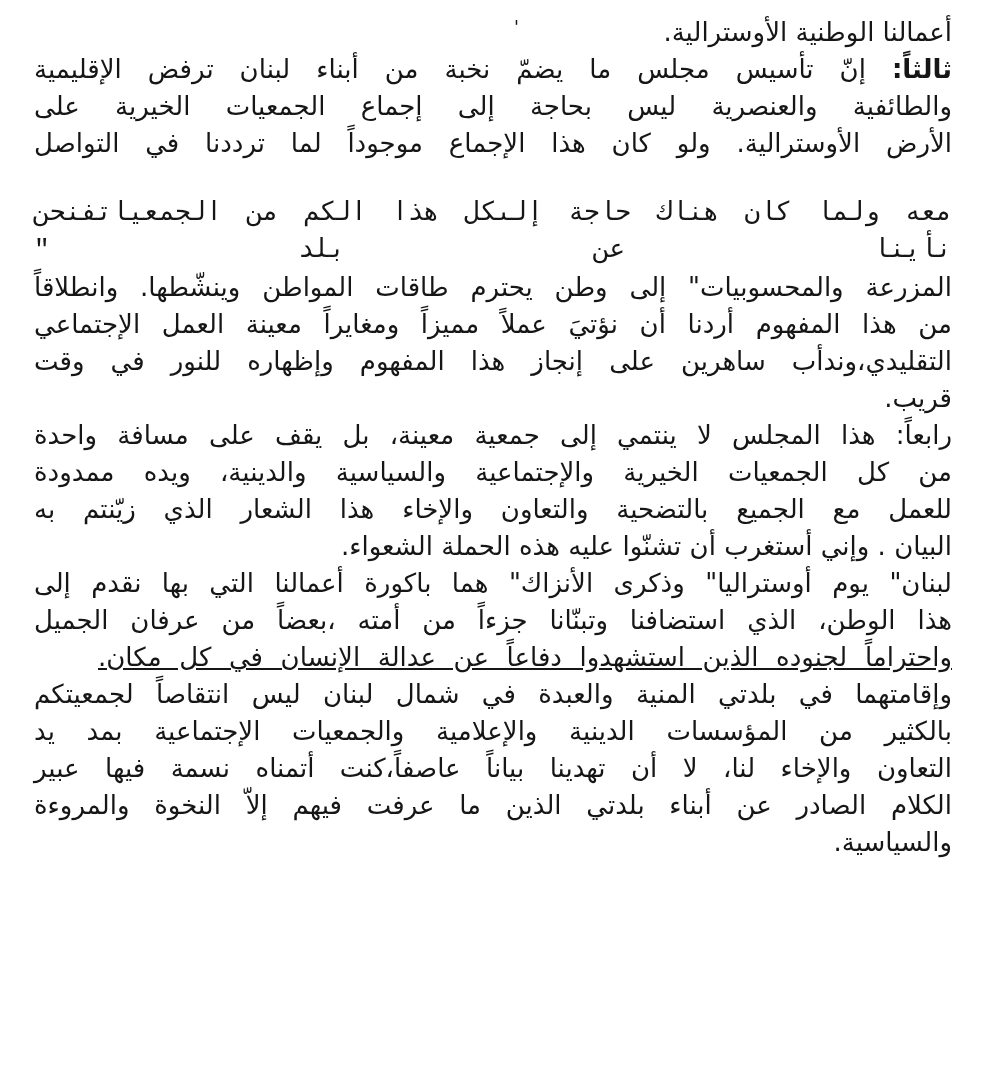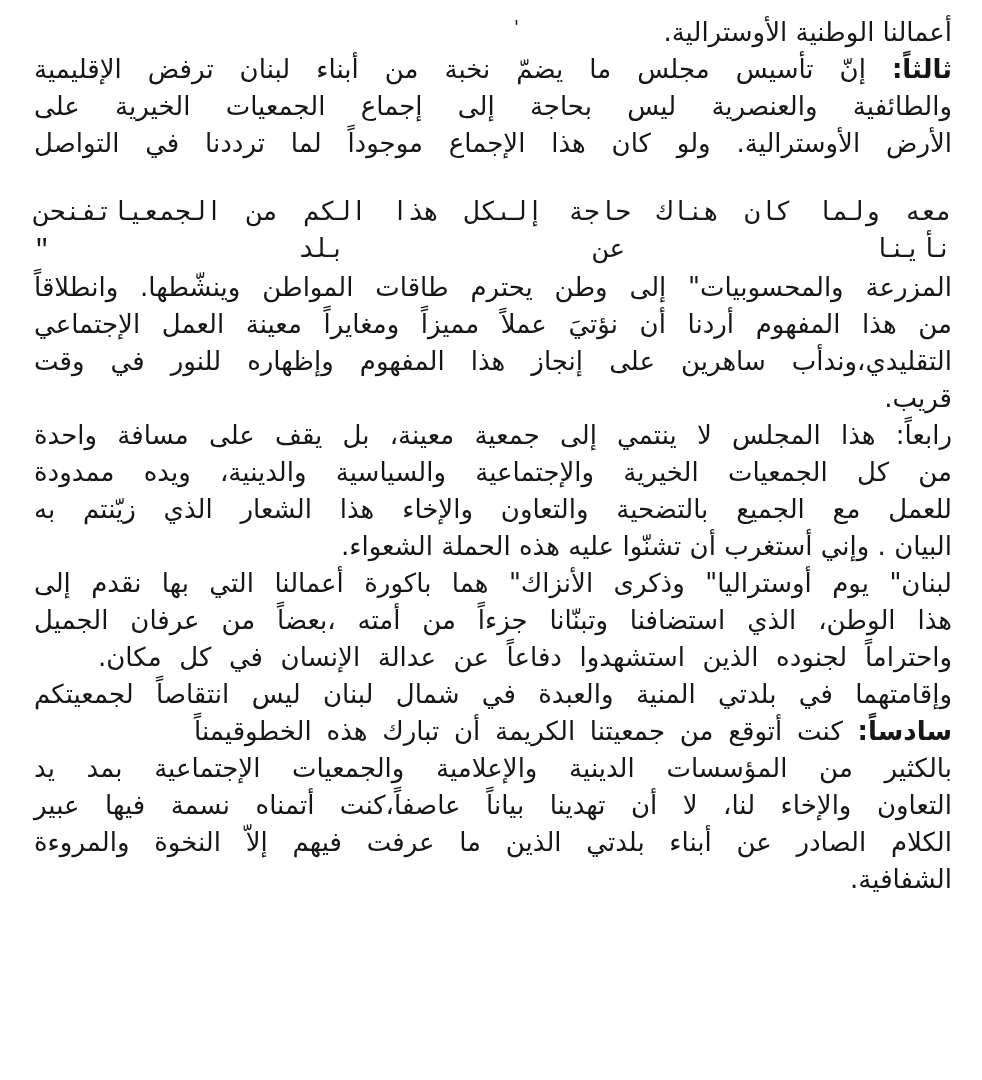--- a/index.html
+++ b/index.html
@@ -48,21 +48,21 @@
   .e {
     text-align: right;
     text-align-last: right;
   }
   
   .g {
     margin-top: 33px;
     font-family: Liberation Mono, monospace;
   }
   
-  .s1 { padding-left: 64px; }
+  .s1 { padding-left: 64px; text-decoration: underline; }
   .s2 { padding-left: 160px; }
   .b { font-weight: bold; }
 </style>
 </head>
 <body style="--paper: #ffffff; --ink: #161616;">
 
 <div class="page">
   <span class="stray">'</span>
 
   <div class="doc">
@@ -76,19 +76,18 @@
     <div class="ln j"><span>التقليدي،وندأب ساهرين على إنجاز هذا المفهوم وإظهاره للنور في وقت</span></div>
     <div class="ln e"><span>قريب.</span></div>
     <div class="ln j"><span>رابعاً: هذا المجلس لا ينتمي إلى جمعية معينة، بل يقف على مسافة واحدة</span></div>
     <div class="ln j"><span>من كل الجمعيات الخيرية والإجتماعية والسياسية والدينية، ويده ممدودة</span></div>
     <div class="ln j"><span>للعمل مع الجميع بالتضحية والتعاون والإخاء هذا الشعار الذي زيّنتم به</span></div>
     <div class="ln e"><span>البيان . وإني أستغرب أن تشنّوا عليه هذه الحملة الشعواء.</span></div>
     <div class="ln j"><span>لبنان" يوم أوستراليا" وذكرى الأنزاك" هما باكورة أعمالنا التي بها نقدم إلى</span></div>
     <div class="ln j"><span>هذا الوطن، الذي استضافنا وتبنّانا جزءاً من أمته ،بعضاً من عرفان الجميل</span></div>
     <div class="ln j s1"><span>واحتراماً لجنوده الذين استشهدوا دفاعاً عن عدالة الإنسان في كل مكان.</span></div>
     <div class="ln j"><span>وإقامتهما في بلدتي المنية والعبدة في شمال لبنان ليس انتقاصاً لجمعيتكم</span></div>
-    <div class="ln j s2"><span class="b">سادساً:</span><span> كنت أتوقع من جمعيتنا الكريمة أن تبارك هذه الخطوقيمناً</span></div>
     <div class="ln j"><span>بالكثير من المؤسسات الدينية والإعلامية والجمعيات الإجتماعية بمد يد</span></div>
     <div class="ln j"><span>التعاون والإخاء لنا، لا أن تهدينا بياناً عاصفاً،كنت أتمناه نسمة فيها عبير</span></div>
     <div class="ln j"><span>الكلام الصادر عن أبناء بلدتي الذين ما عرفت فيهم إلاّ النخوة والمروءة</span></div>
-    <div class="ln e"><span>الشفافية.</span></div>
+    <div class="ln e"><span>والسياسية.</span></div>
   </div>
 </div>
 
 </body></html>

